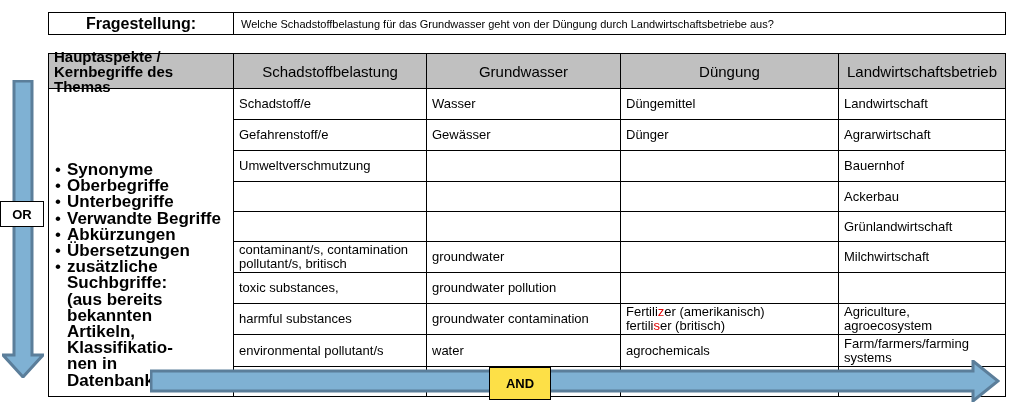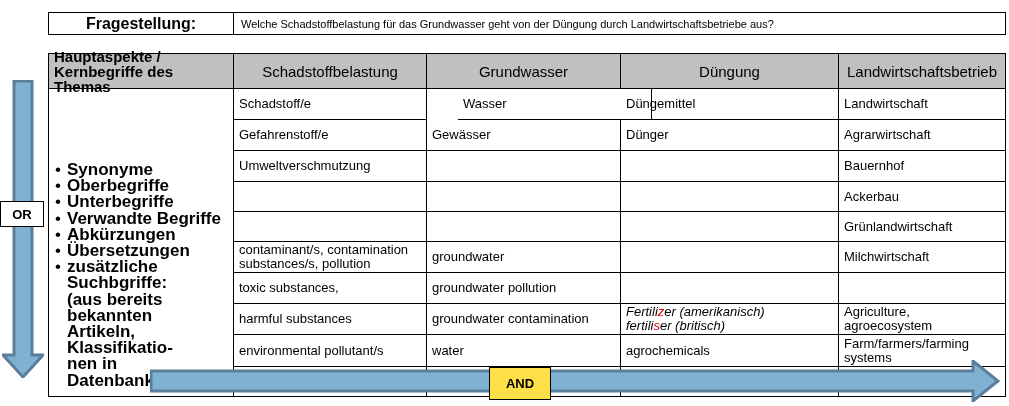--- a/index.html
+++ b/index.html
@@ -72,21 +72,21 @@
       <div class="sub">nen in Datenbanken…)</div>
     </ul>
   </div>
 
   <div id="cells">
       <div class="cell" style="left: 185px; width: 193px; top: 35px; height: 31px;">
         <div>
           <div>Schadstoff/e</div>
         </div>
       </div>
-      <div class="cell" style="left: 378px; width: 194px; top: 35px; height: 31px; margin-left: 31px;">
+      <div class="cell" style="left: 378px; width: 194px; top: 35px; height: 31px;">
         <div>
           <div>Wasser</div>
         </div>
       </div>
       <div class="cell" style="left: 572px; width: 218px; top: 35px; height: 31px;">
         <div>
           <div>Düngemittel</div>
         </div>
       </div>
       <div class="cell last" style="left: 790px; width: 166px; top: 35px; height: 31px;">
@@ -170,21 +170,21 @@
         </div>
       </div>
       <div class="cell last" style="left: 790px; width: 166px; top: 158px; height: 30px;">
         <div>
           <div>Grünlandwirtschaft</div>
         </div>
       </div>
       <div class="cell" style="left: 185px; width: 193px; top: 188px; height: 31px;">
         <div>
           <div>contaminant/s, contamination</div>
-          <div>substances/s, pollution</div>
+          <div>pollutant/s, britisch</div>
         </div>
       </div>
       <div class="cell" style="left: 378px; width: 194px; top: 188px; height: 31px;">
         <div>
           <div>groundwater</div>
         </div>
       </div>
       <div class="cell" style="left: 572px; width: 218px; top: 188px; height: 31px;">
         <div>
           <div></div>
@@ -218,21 +218,21 @@
       <div class="cell" style="left: 185px; width: 193px; top: 250px; height: 31px;">
         <div>
           <div>harmful substances</div>
         </div>
       </div>
       <div class="cell" style="left: 378px; width: 194px; top: 250px; height: 31px;">
         <div>
           <div>groundwater contamination</div>
         </div>
       </div>
-      <div class="cell" style="left: 572px; width: 218px; top: 250px; height: 31px; font-style: italic;">
+      <div class="cell" style="left: 572px; width: 218px; top: 250px; height: 31px;">
         <div>
           <div>Fertili<span style="color: rgb(224, 0, 0);">z</span>er (amerikanisch)</div>
           <div>fertili<span style="color: rgb(224, 0, 0);">s</span>er (britisch)</div>
         </div>
       </div>
       <div class="cell last" style="left: 790px; width: 166px; top: 250px; height: 31px;">
         <div>
           <div>Agriculture,</div>
           <div>agroecosystem</div>
         </div>

